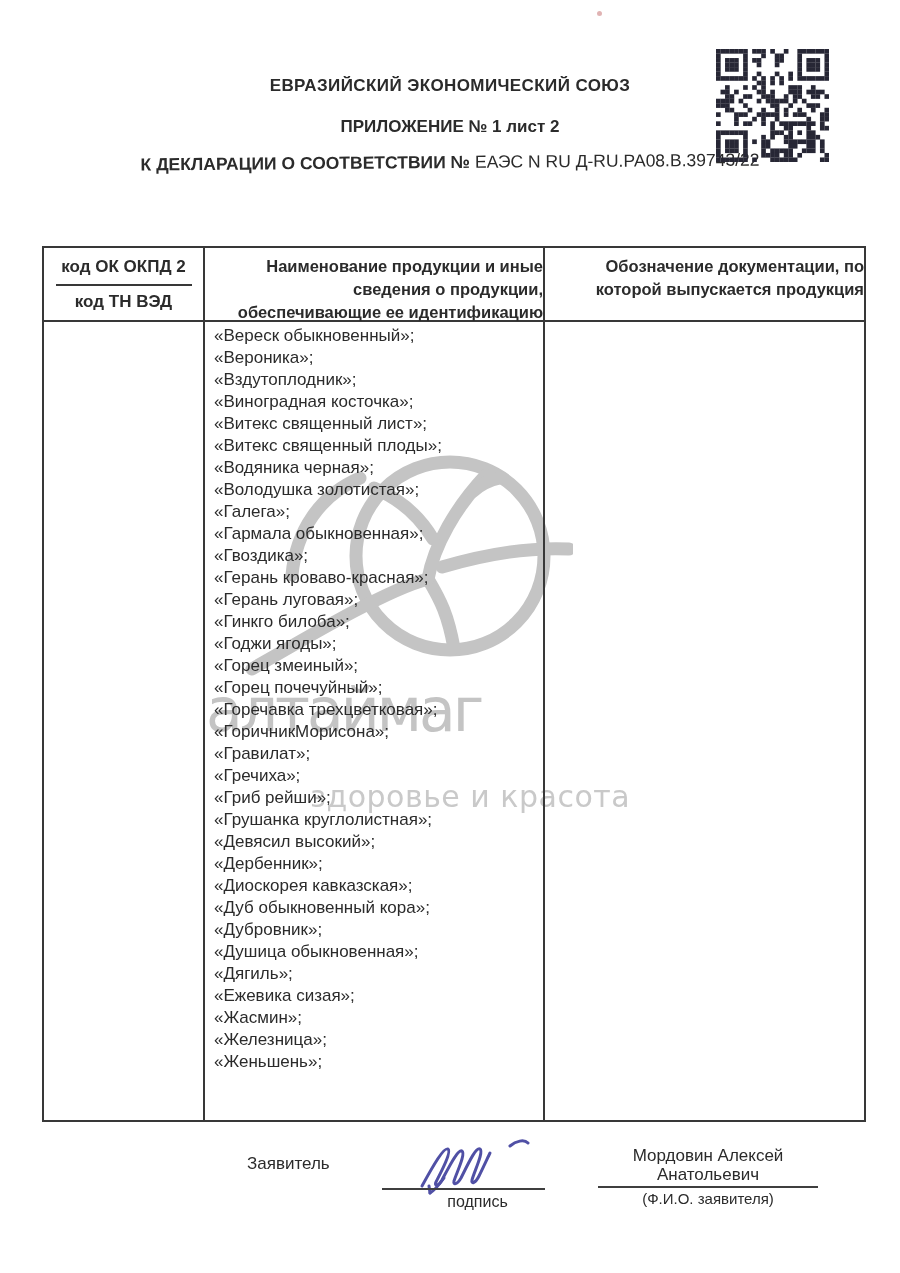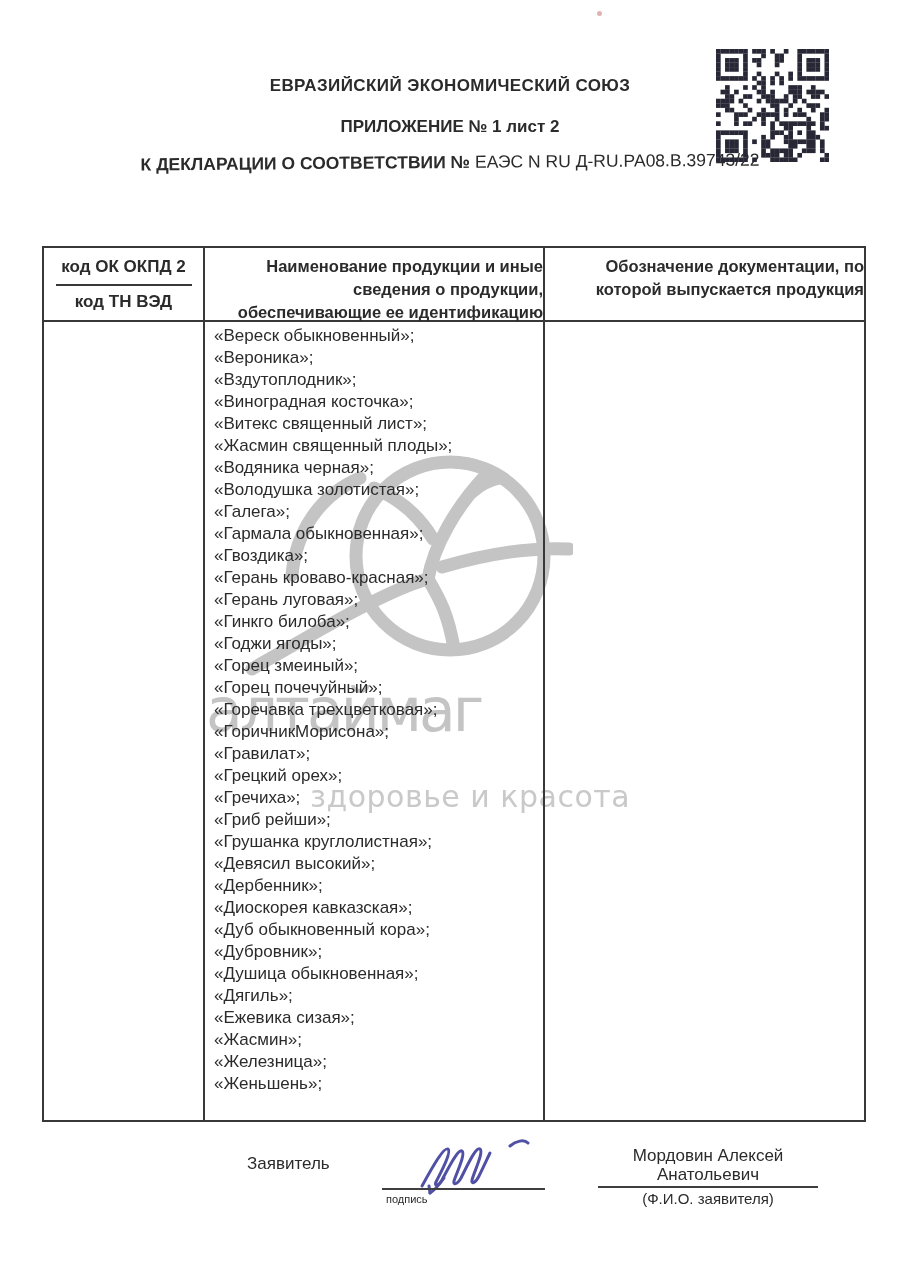--- a/index.html
+++ b/index.html
@@ -42,21 +42,21 @@
        font-weight:bold;font-size:17px}
   .c1h .frac-top{border-bottom:2px solid #383838;padding:0 2px 7px;width:132px;text-align:center}
   .c1h .frac-bot{padding-top:6px}
   .ch{font-weight:bold;font-size:16.5px;text-align:right;padding-top:7px;line-height:23px}
   .products{list-style:none;margin:0;padding:3px 6px 0 9px;font-size:17px;line-height:22px}
 
   
   .f-label{position:absolute;left:247px;top:1154px;font-size:17px;z-index:1}
   .sig-wrap{position:absolute;left:382px;top:1138px;z-index:1}
   .sig-line{position:absolute;left:0;top:50px;width:163px;border-top:2px solid #3f3f3f}
-  .sig-caption{position:absolute;left:4px;top:55px;width:163px;text-align:left;font-size:11px}
+  .sig-caption{position:absolute;left:14px;top:55px;width:163px;text-align:center;font-size:16px}
   .sig-svg{position:absolute;left:32px;top:-4px}
   .name-block{position:absolute;left:598px;top:1146px;width:220px;text-align:center;
               font-size:17px;line-height:19px;z-index:1}
   .name-line{position:absolute;left:598px;top:1186px;width:220px;border-top:2px solid #3f3f3f;z-index:1}
   .name-caption{position:absolute;left:598px;top:1190px;width:220px;text-align:center;
                 font-size:15px;z-index:1}
 </style>
 </head>
 <body>
 
@@ -394,36 +394,35 @@
     <div>которой выпускается продукция</div>
   </div>
   <div class="cell br"></div>
   <div class="cell br">
     <ul class="products">
         <li>«Вереск обыкновенный»;</li>
         <li>«Вероника»;</li>
         <li>«Вздутоплодник»;</li>
         <li>«Виноградная косточка»;</li>
         <li>«Витекс священный лист»;</li>
-        <li>«Жасмин священный плоды»;</li>
+        <li>«Витекс священный плоды»;</li>
         <li>«Водяника черная»;</li>
         <li>«Володушка золотистая»;</li>
         <li>«Галега»;</li>
         <li>«Гармала обыкновенная»;</li>
         <li>«Гвоздика»;</li>
         <li>«Герань кроваво-красная»;</li>
         <li>«Герань луговая»;</li>
         <li>«Гинкго билоба»;</li>
         <li>«Годжи ягоды»;</li>
         <li>«Горец змеиный»;</li>
         <li>«Горец почечуйный»;</li>
         <li>«Горечавка трехцветковая»;</li>
         <li>«ГоричникМорисона»;</li>
         <li>«Гравилат»;</li>
-        <li>«Грецкий орех»;</li>
         <li>«Гречиха»;</li>
         <li>«Гриб рейши»;</li>
         <li>«Грушанка круглолистная»;</li>
         <li>«Девясил высокий»;</li>
         <li>«Дербенник»;</li>
         <li>«Диоскорея кавказская»;</li>
         <li>«Дуб обыкновенный кора»;</li>
         <li>«Дубровник»;</li>
         <li>«Душица обыкновенная»;</li>
         <li>«Дягиль»;</li>

